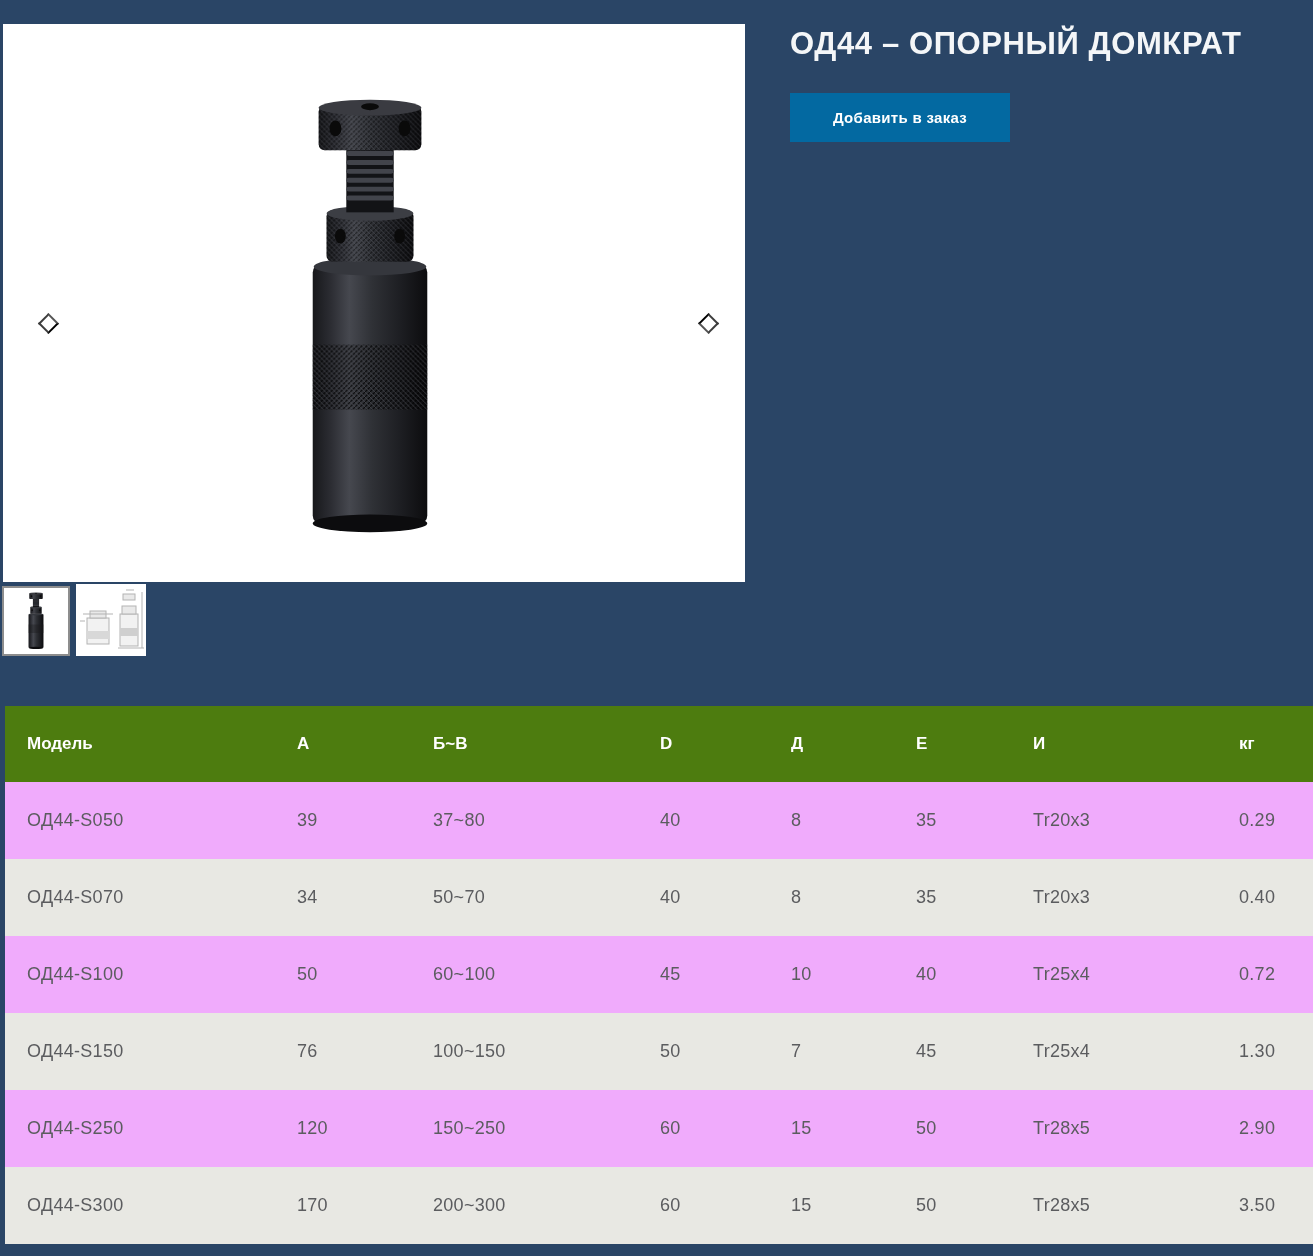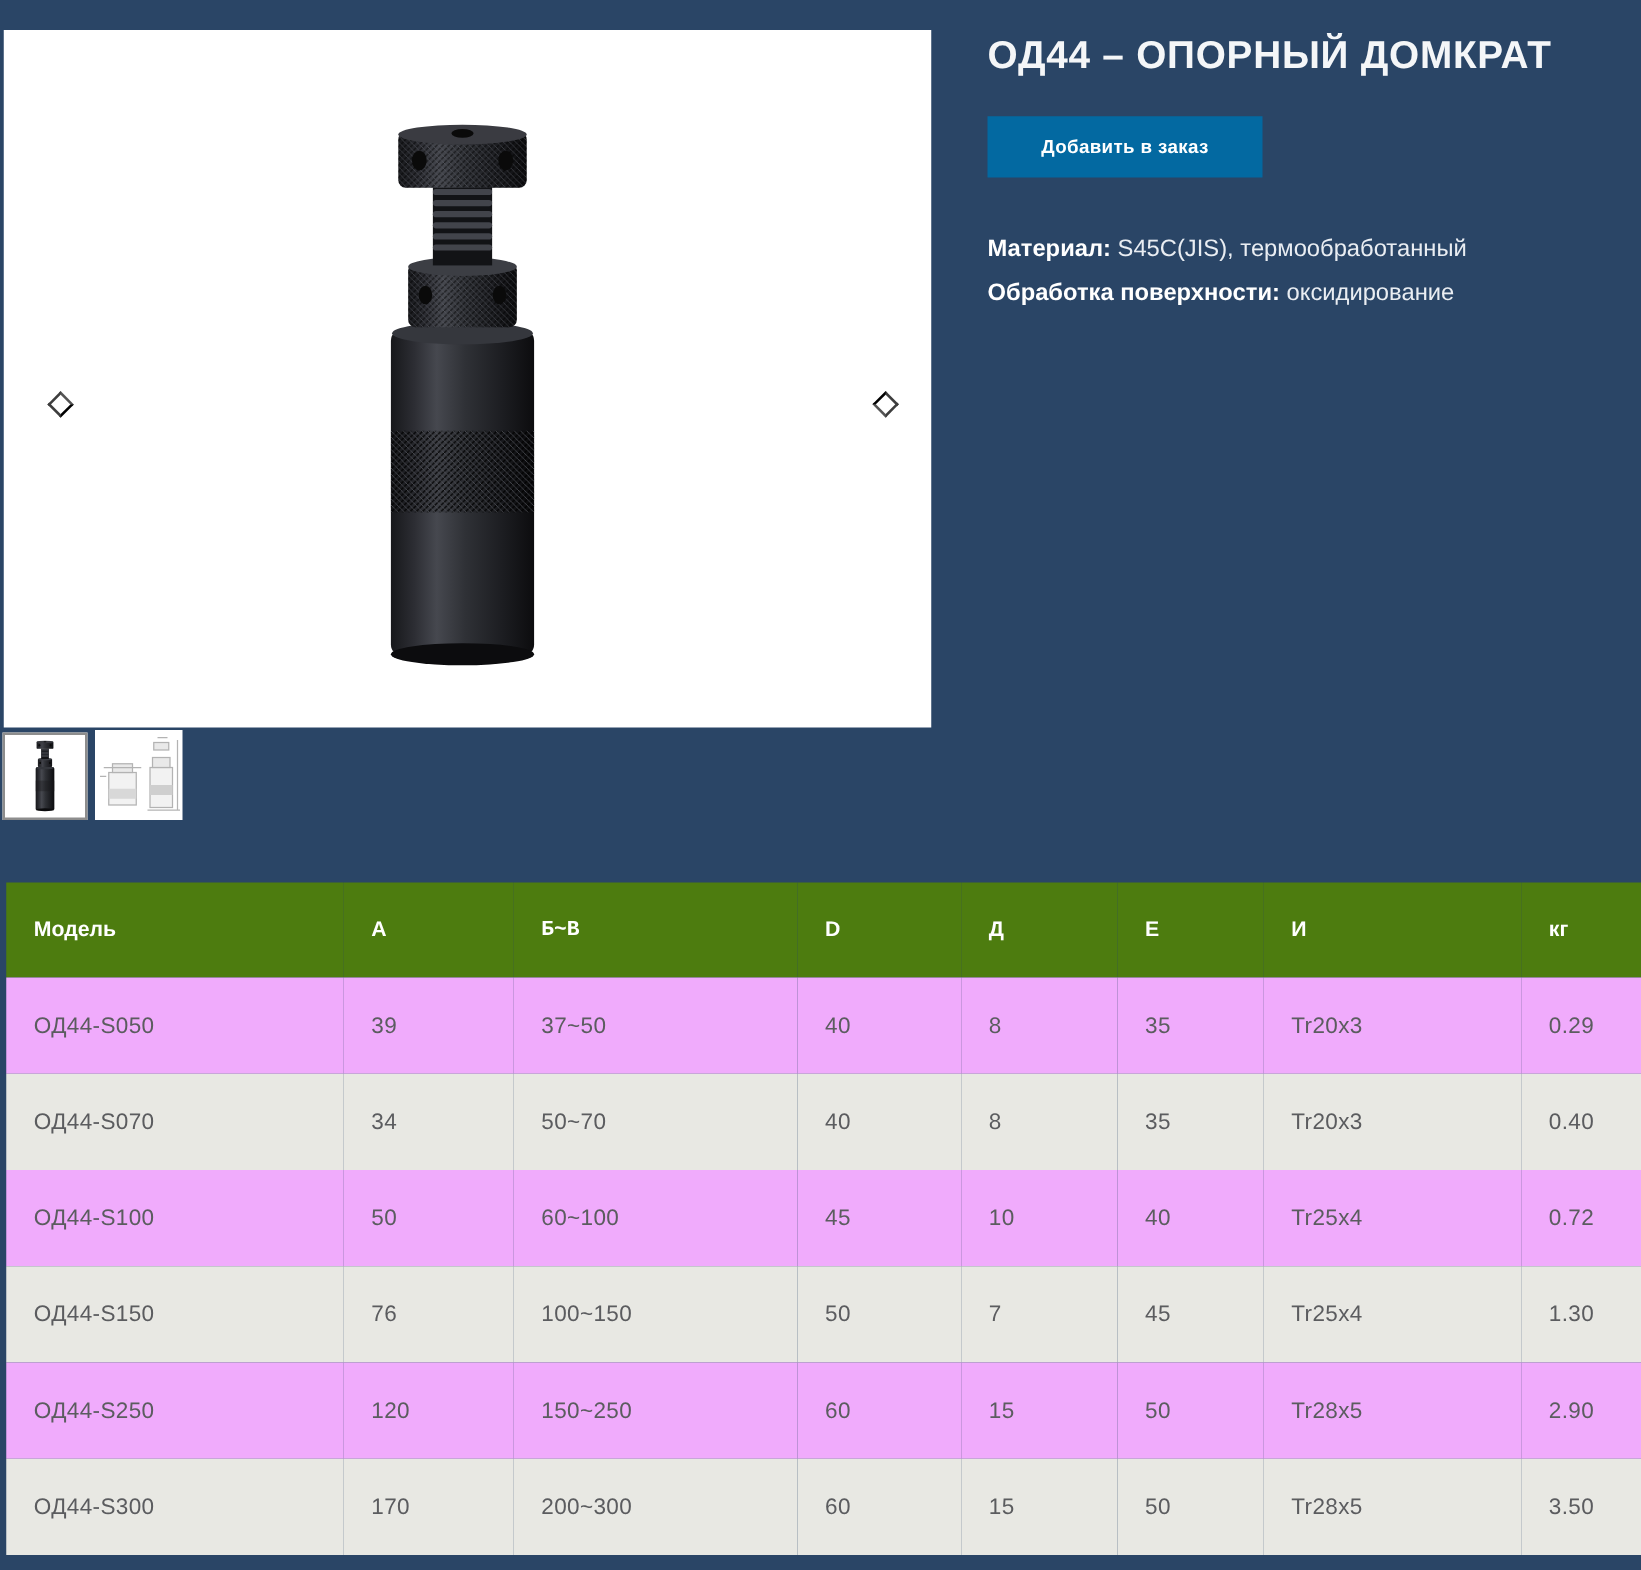--- a/index.html
+++ b/index.html
@@ -64,21 +64,21 @@
     background:#4d7c0f;color:#ffffff;font-size:17px;font-weight:700;
     text-align:left;padding:0 0 0 22px;height:76px;
   }
   table.spec td{
     font-size:18px;font-weight:300;color:#5b5c5f;letter-spacing:0.3px;
     text-align:left;padding:0 0 0 22px;height:77px;background:#f0abfc;
   }
   table.spec tbody tr:nth-child(even) td{background:#e8e8e3;}
   table.spec th:nth-child(1){width:248px;}
   table.spec th:nth-child(2){width:114px;}
-  table.spec th:nth-child(3){width:205px;font-family:Liberation Mono, monospace;}
+  table.spec th:nth-child(3){width:205px;}
   table.spec th:nth-child(4){width:109px;}
   table.spec th:nth-child(5){width:103px;}
   table.spec th:nth-child(6){width:95px;}
   table.spec th:nth-child(7){width:184px;}
   table.spec th:nth-child(8){width:134px;}
   table.spec th:nth-child(9){width:110px;}
 </style>
 </head>
 <body>
 
@@ -167,45 +167,41 @@
           <line x1="42" y1="64" x2="68" y2="64"></line>
           <line x1="50" y1="6" x2="58" y2="6"></line>
         </g>
       </svg>
     </div>
   </div>
 
   <div class="info">
     <h1 class="title">ОД44 – ОПОРНЫЙ ДОМКРАТ</h1>
     <button class="order-btn">Добавить в заказ</button>
-    <div class="specs">
-      <div><b>Материал:</b><span> S45C(JIS), термообработанный</span></div>
-      <div><b>Обработка поверхности:</b><span> оксидирование</span></div>
-    </div>
   </div>
 
   <div class="spec-table-wrap">
     <table class="spec">
       <thead>
         <tr>
             <th>Модель</th>
             <th>А</th>
             <th>Б~В</th>
             <th>D</th>
             <th>Д</th>
             <th>Е</th>
             <th>И</th>
             <th>кг</th>
           </tr>
       </thead>
       <tbody>
           <tr>
             <td>ОД44-S050</td>
             <td>39</td>
-            <td>37~50</td>
+            <td>37~80</td>
             <td>40</td>
             <td>8</td>
             <td>35</td>
             <td>Tr20x3</td>
             <td>0.29</td>
           </tr>
           <tr>
             <td>ОД44-S070</td>
             <td>34</td>
             <td>50~70</td>

